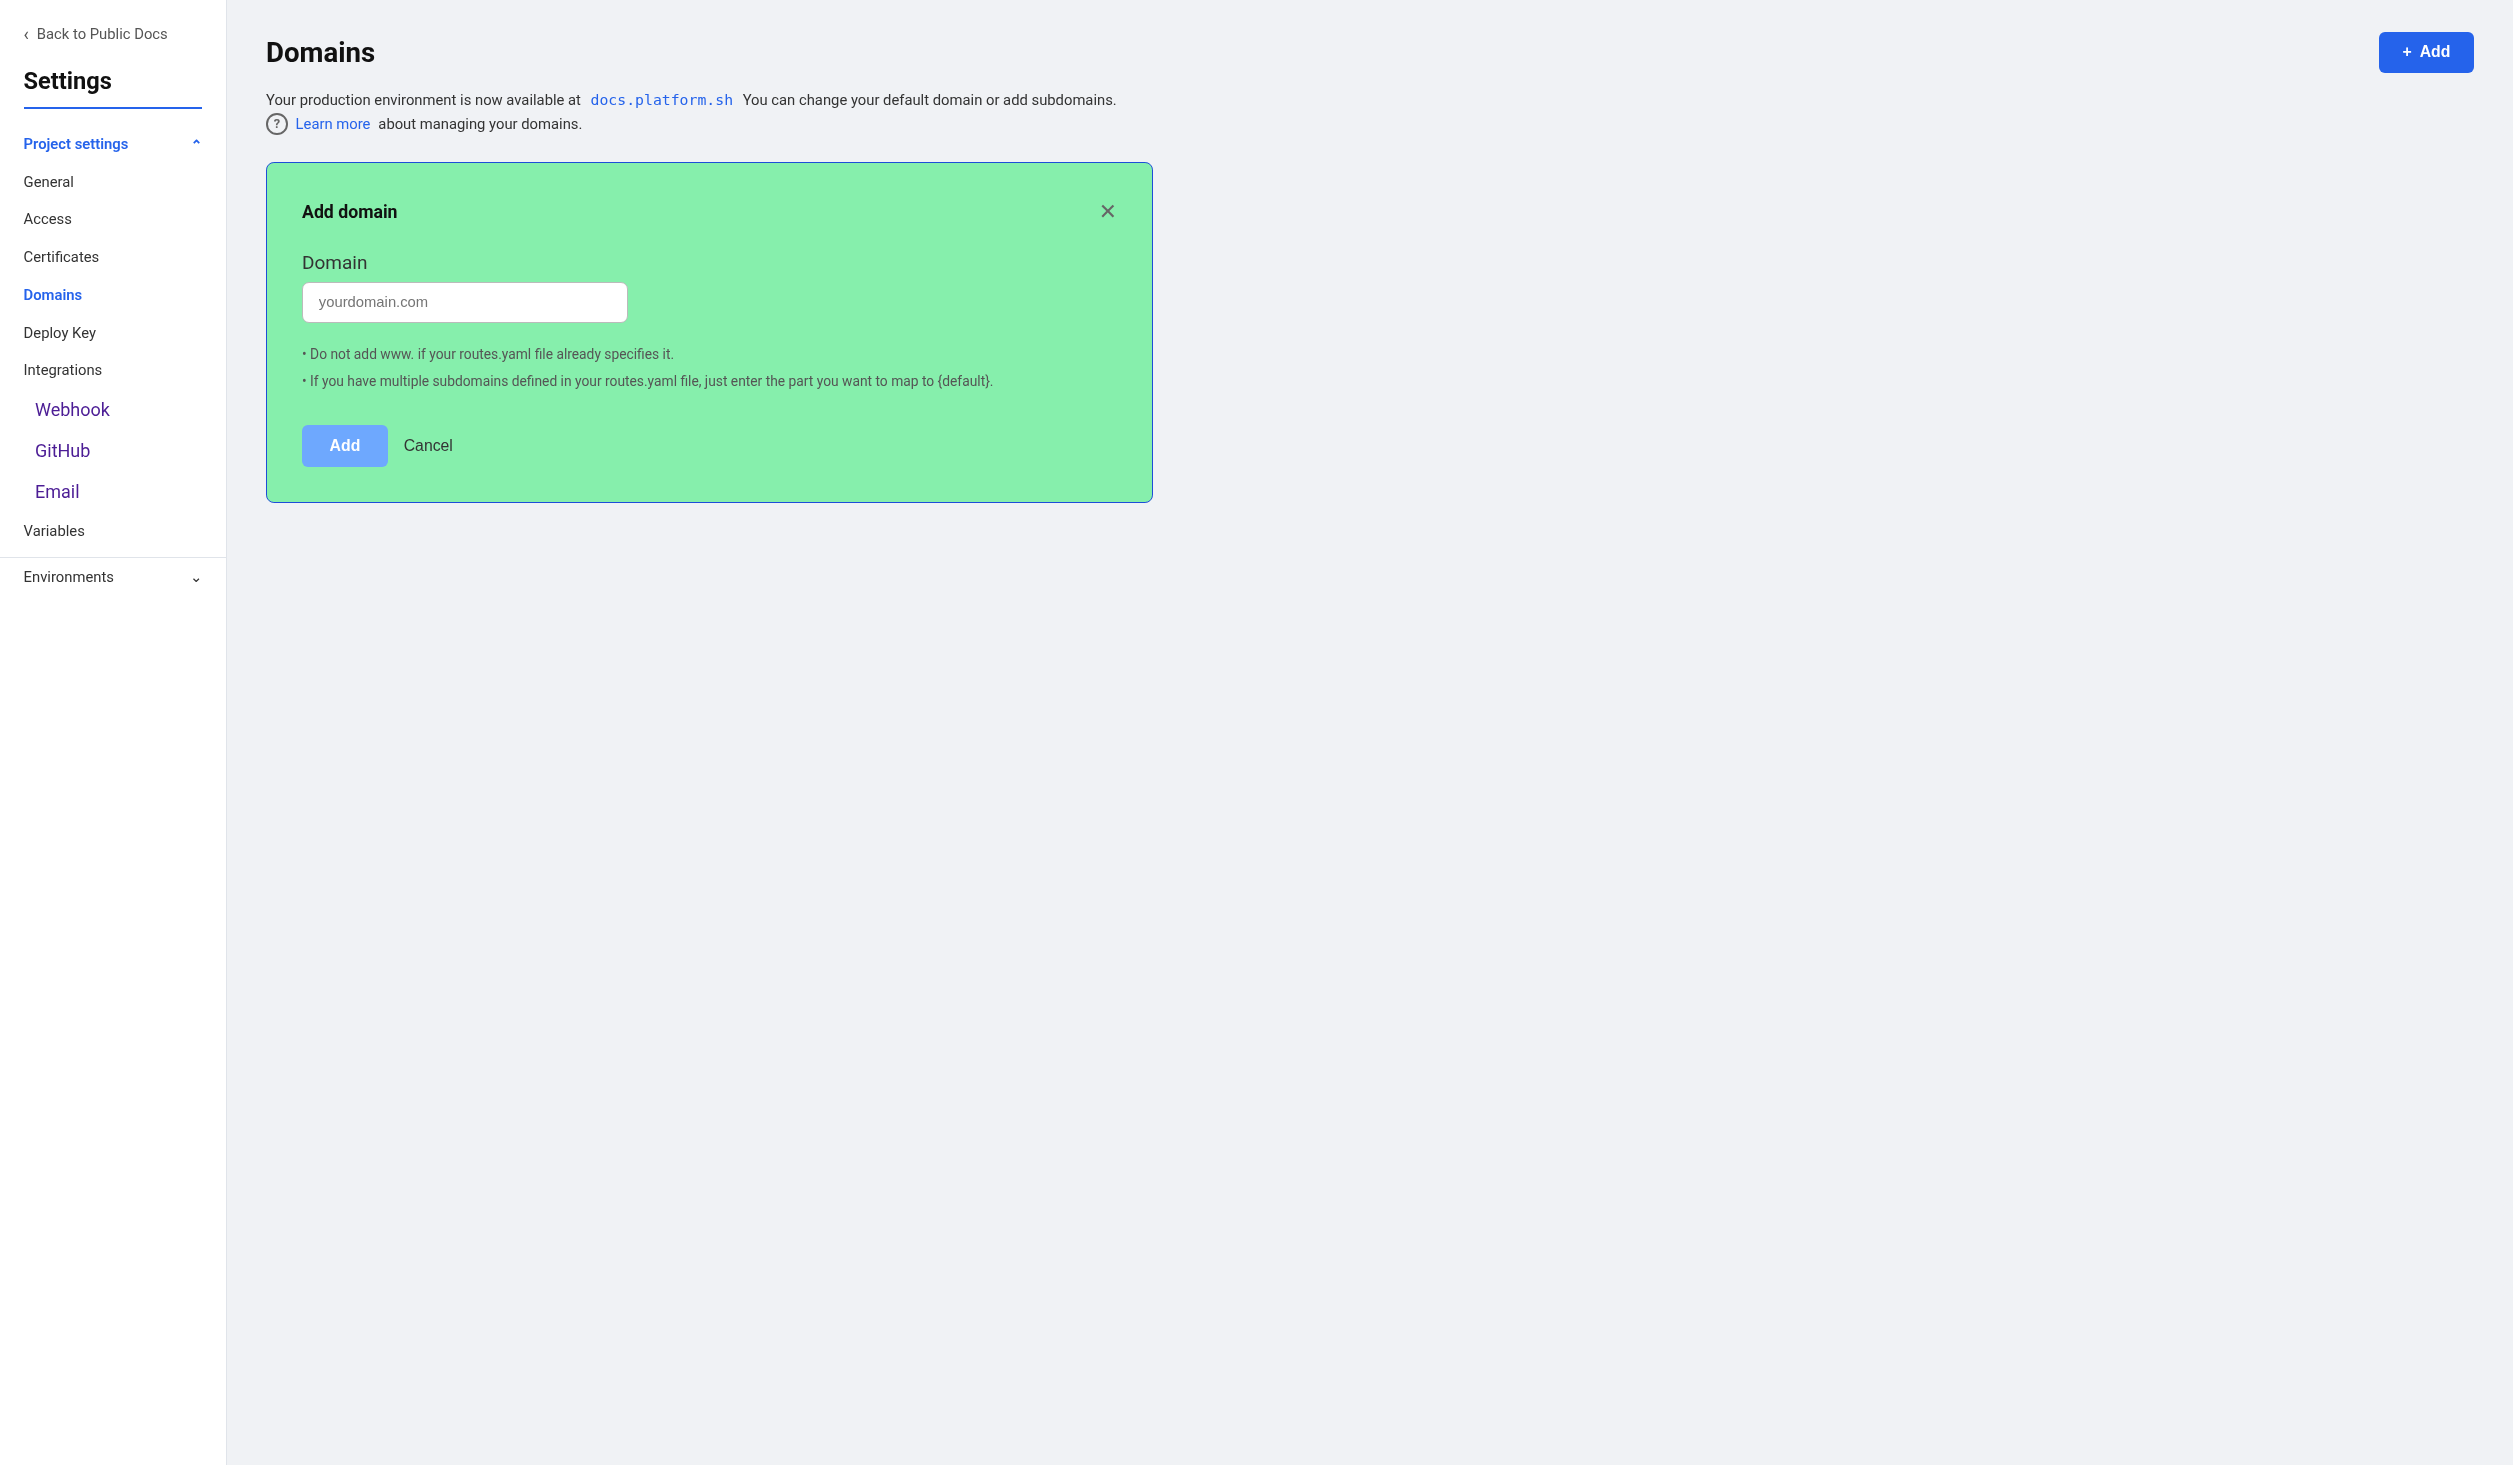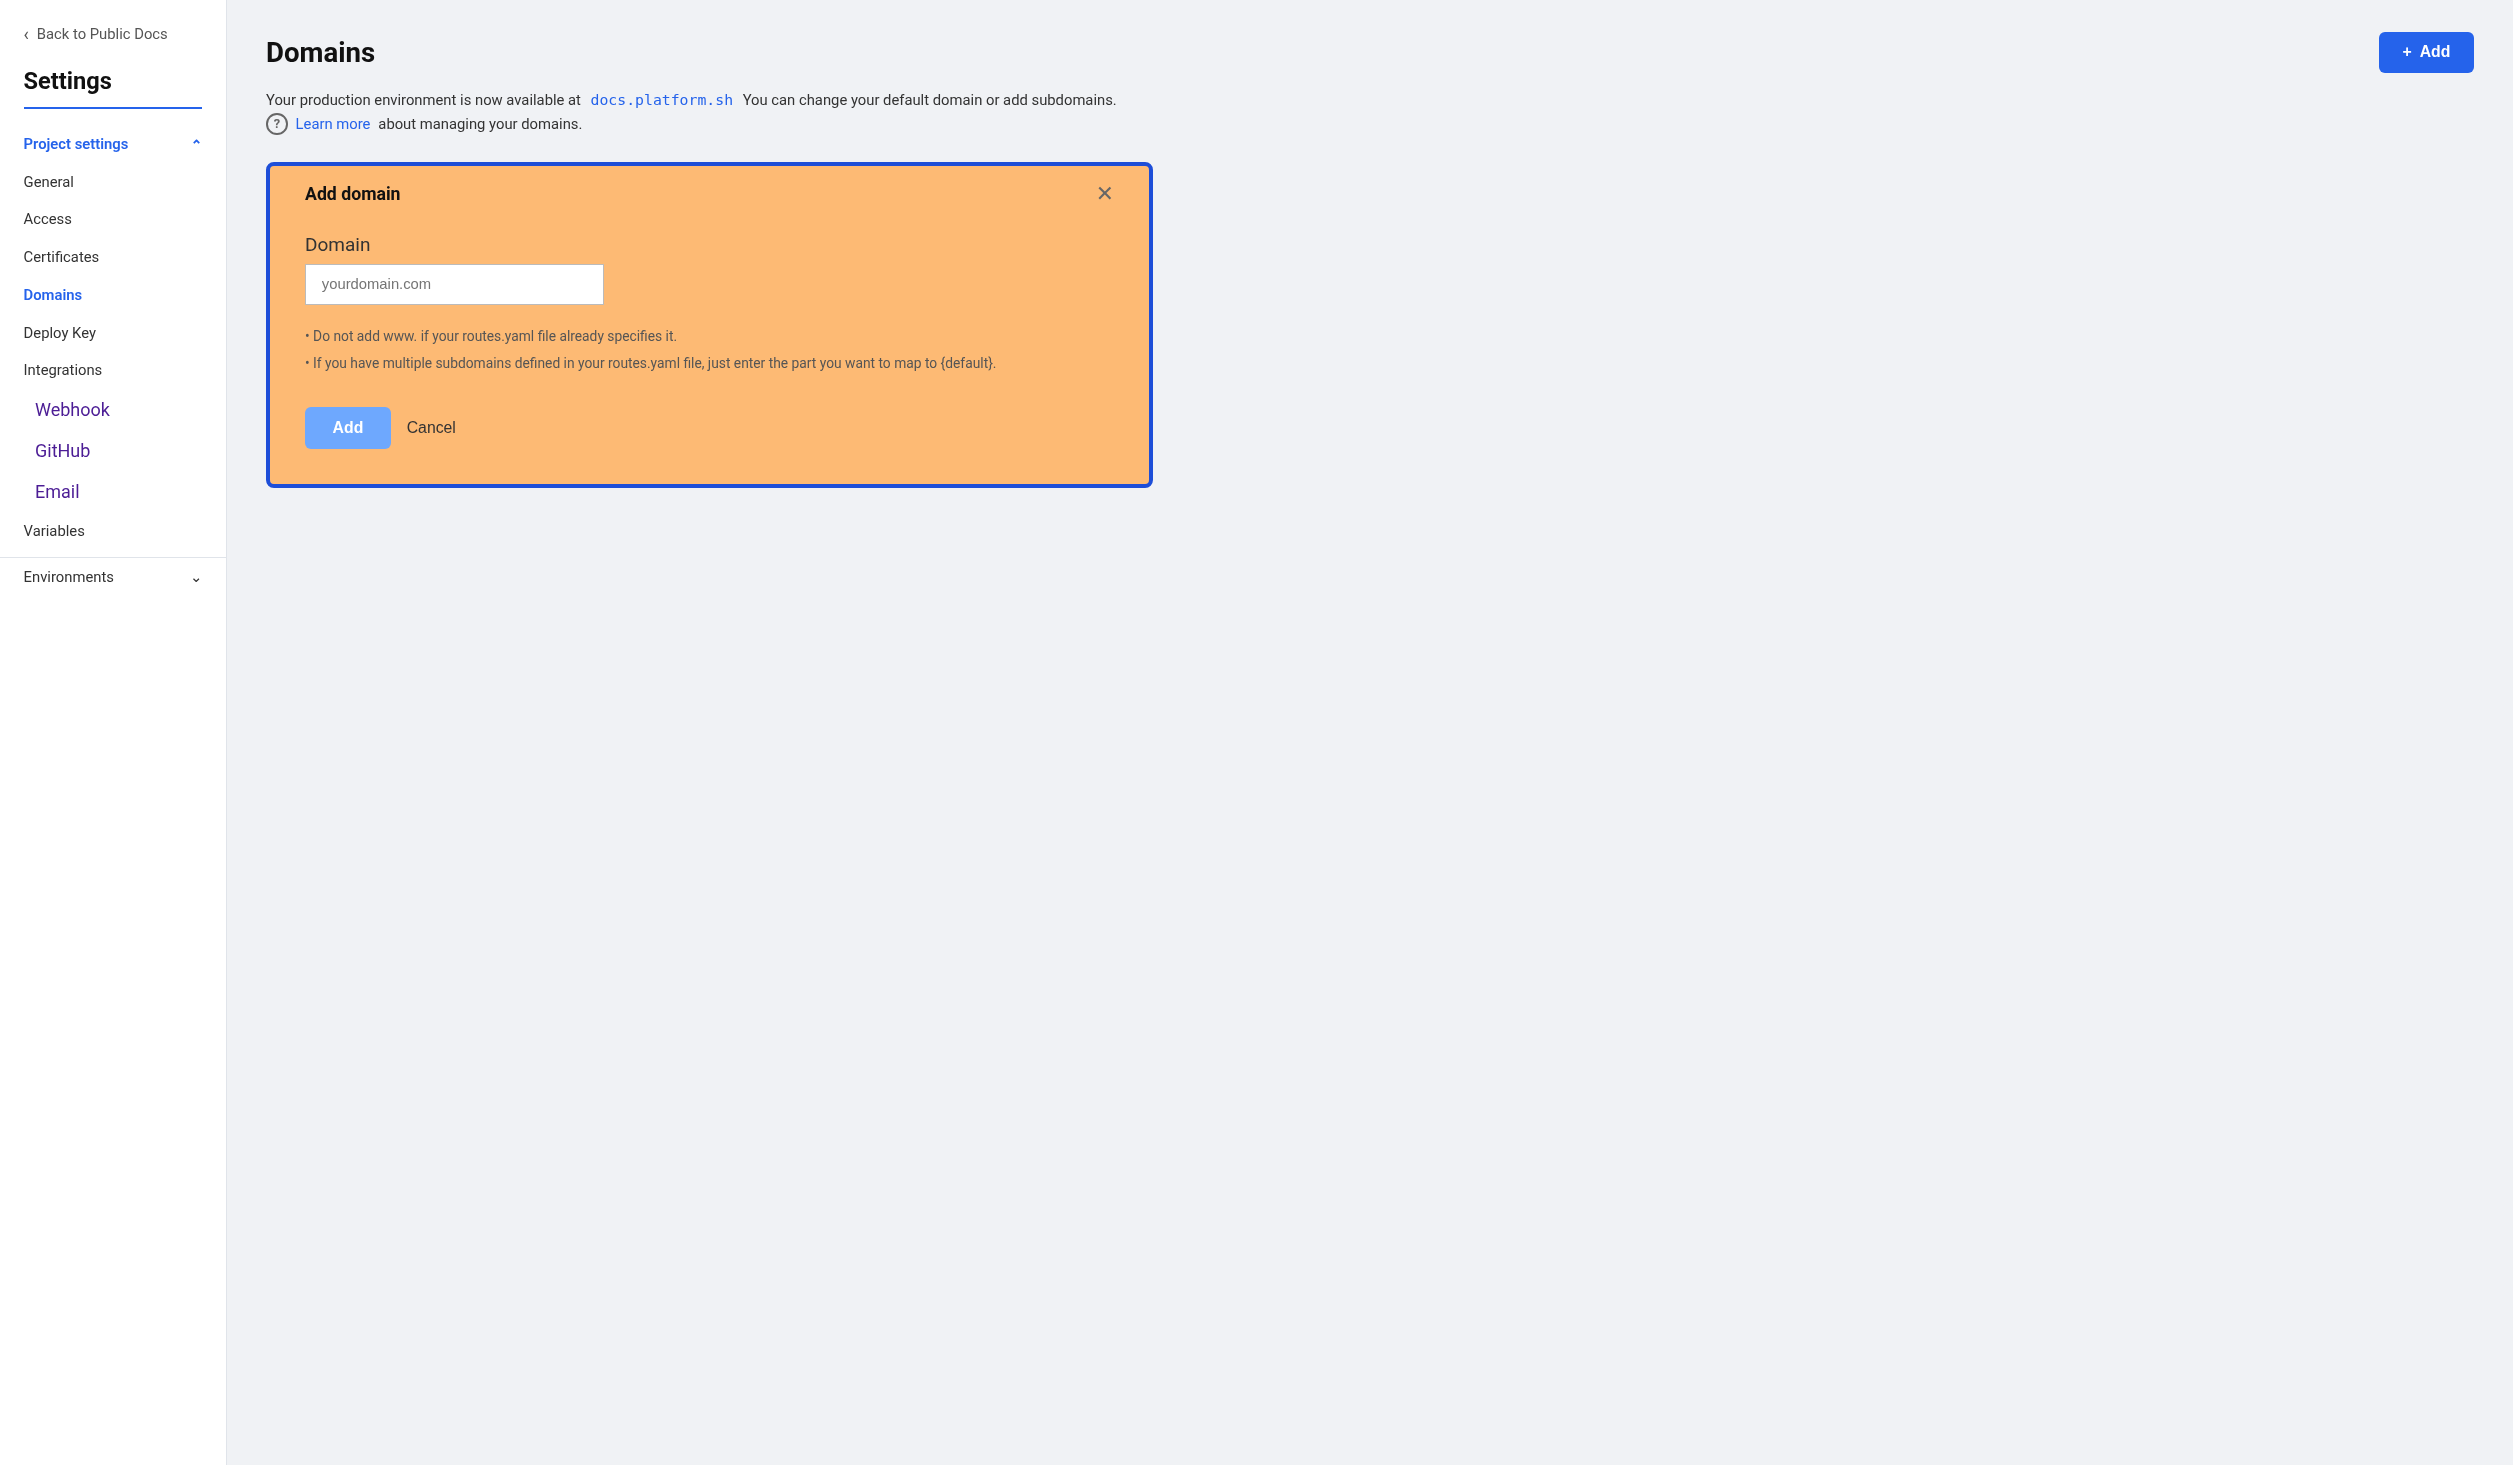--- a/index.html
+++ b/index.html
@@ -154,24 +154,24 @@
       display: flex;
       align-items: center;
       justify-content: center;
       font-size: 12.8px;
       color: #666;
       font-weight: 700;
     }
 
     
     .add-domain-card {
-      background: #fdba74;
+      background: #86efac;
       border-radius: 7.9px;
-      border: 4px solid #1d4ed8;
-      padding: 17px 35px 35px 35px;
+      border: 1px solid #1d4ed8;
+      padding: 38px 35px 35px 35px;
       max-width: 887px;
       position: relative;
     }
     .add-domain-card-header {
       display: flex;
       align-items: center;
       justify-content: space-between;
       margin-bottom: 27.6px;
     }
     .add-domain-card-title {
@@ -190,24 +190,24 @@
     .form-group {
       margin-bottom: 19.7px;
     }
     .form-label {
       display: block;
       font-size: 19px;
       color: #333;
       margin-bottom: 7.9px;
     }
     .form-input {
-      width: 299px;
+      width: 326px;
       padding: 11.8px 15.8px;
       border: 1.5px solid #bbb;
-      border-radius: 0;
+      border-radius: 7px;
       font-size: 14.8px;
       color: #aaa;
       outline: none;
     }
     .form-hints {
       font-size: 13.8px;
       color: #555;
       margin-top: 17.7px;
       line-height: 1.7;
     }

